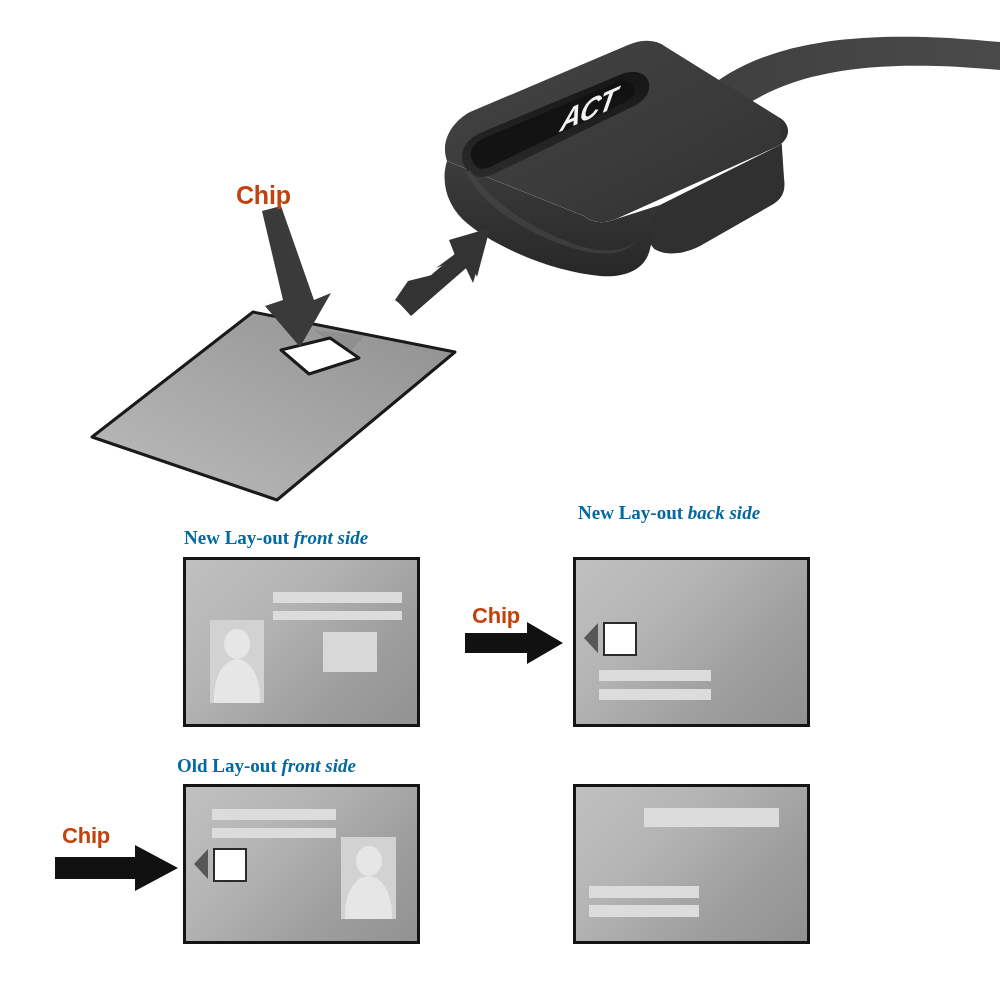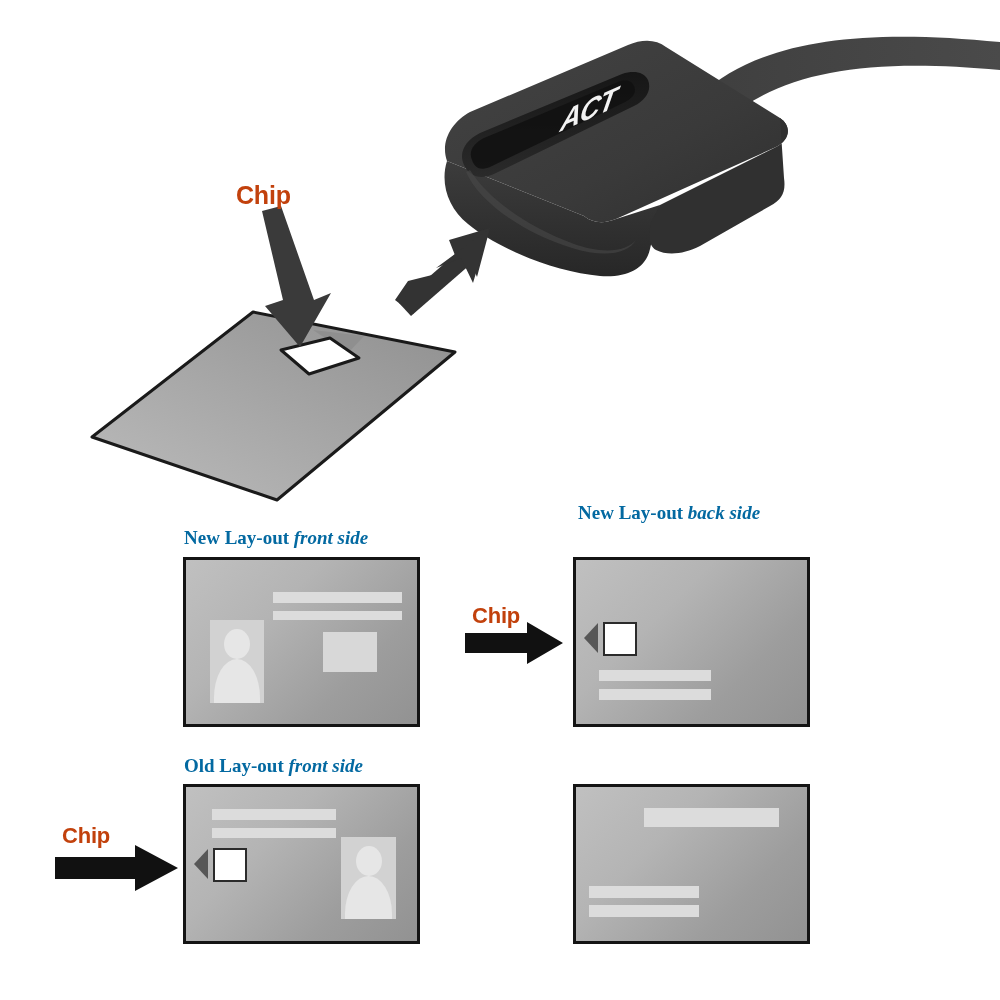--- a/index.html
+++ b/index.html
@@ -225,21 +225,21 @@
     <div class="chip-square" style="left:27px; top:62px; width:34px; height:34px;"></div>
     <div class="strip" style="left:23px; top:110px; width:112px; height:11px;"></div>
     <div class="strip" style="left:23px; top:129px; width:112px; height:11px;"></div>
   </div>
 
   <div class="label-chip" id="chip-label-mid">Chip</div>
   <svg class="layer">
     <path d="M 465 633 L 527 633 L 527 622 L 563 643 L 527 664 L 527 653 L 465 653 Z" fill="#111111"></path>
   </svg>
 
-  <div class="panel-title" style="left:184px; top:755px;">
+  <div class="panel-title" style="left:177px; top:755px;">
     <span>Old Lay-out</span>
     <span class="it">front side</span>
   </div>
   <div class="card-panel" id="panel-old-front" style="left:183px; top:784px; width:237px; height:160px;">
     <div class="strip" style="left:26px; top:22px; width:124px; height:11px;"></div>
     <div class="strip" style="left:26px; top:41px; width:124px; height:10px;"></div>
     <div class="chip-tri" style="left:8px; top:62px;"></div>
     <div class="chip-square" style="left:27px; top:61px; width:34px; height:34px;"></div>
     <div class="photo-box" style="left:155px; top:50px; width:55px; height:82px;">
       <div class="photo-head" style="left:15px; top:9px; width:26px; height:30px;"></div>

